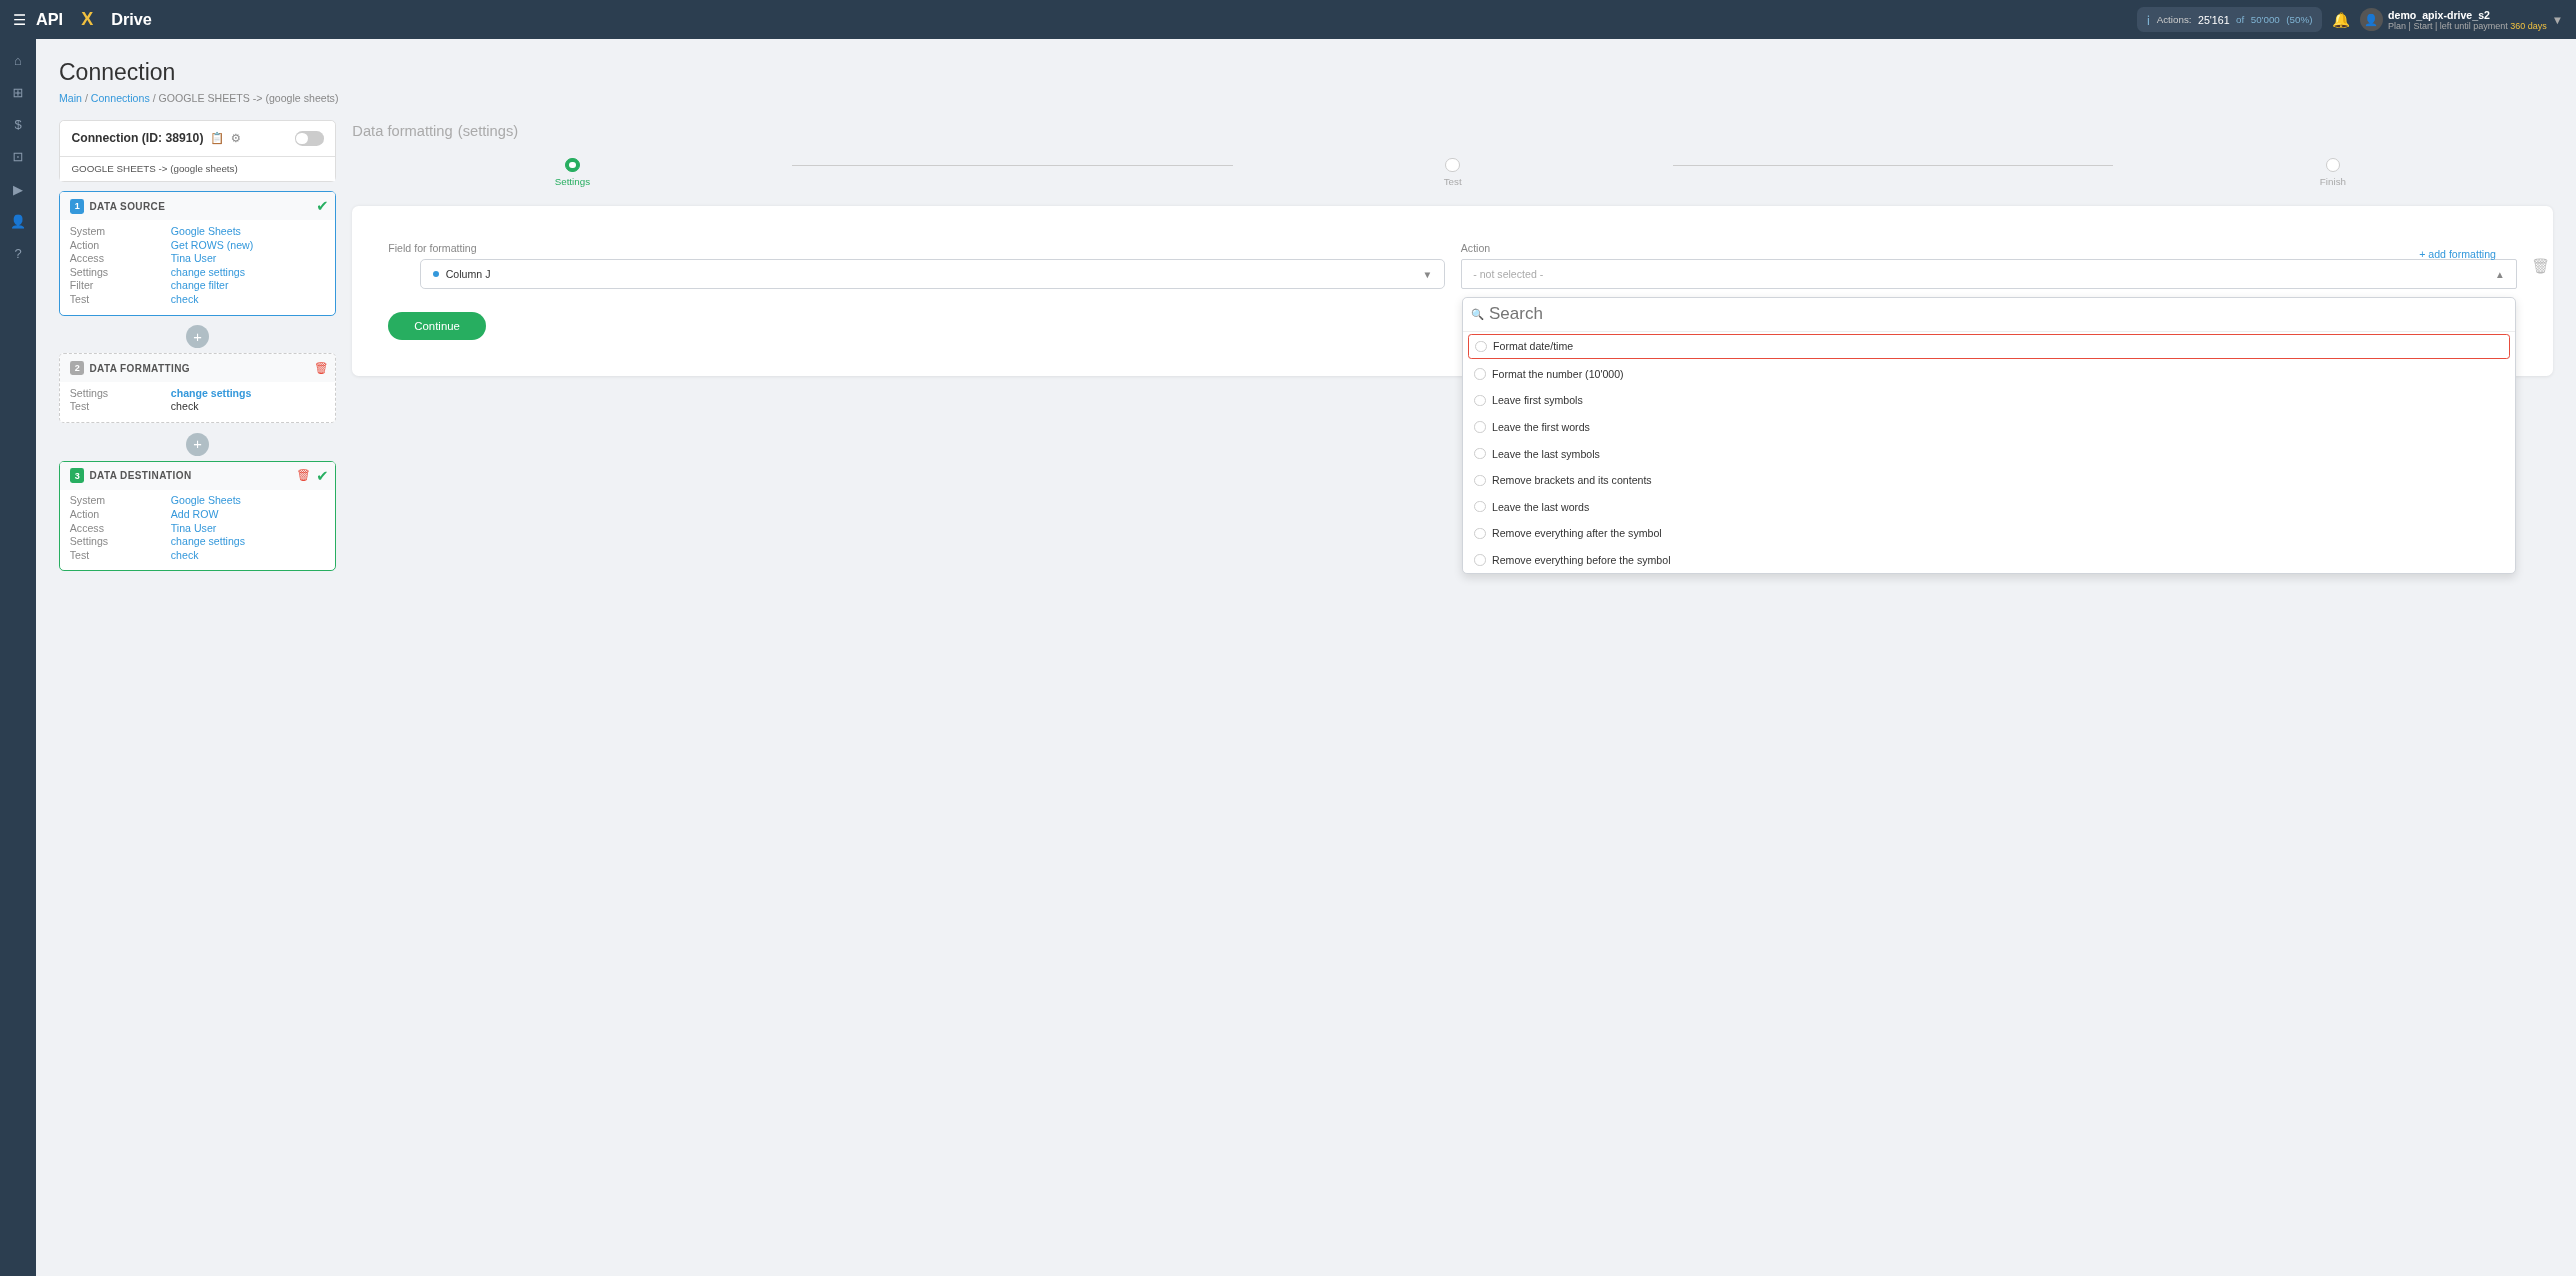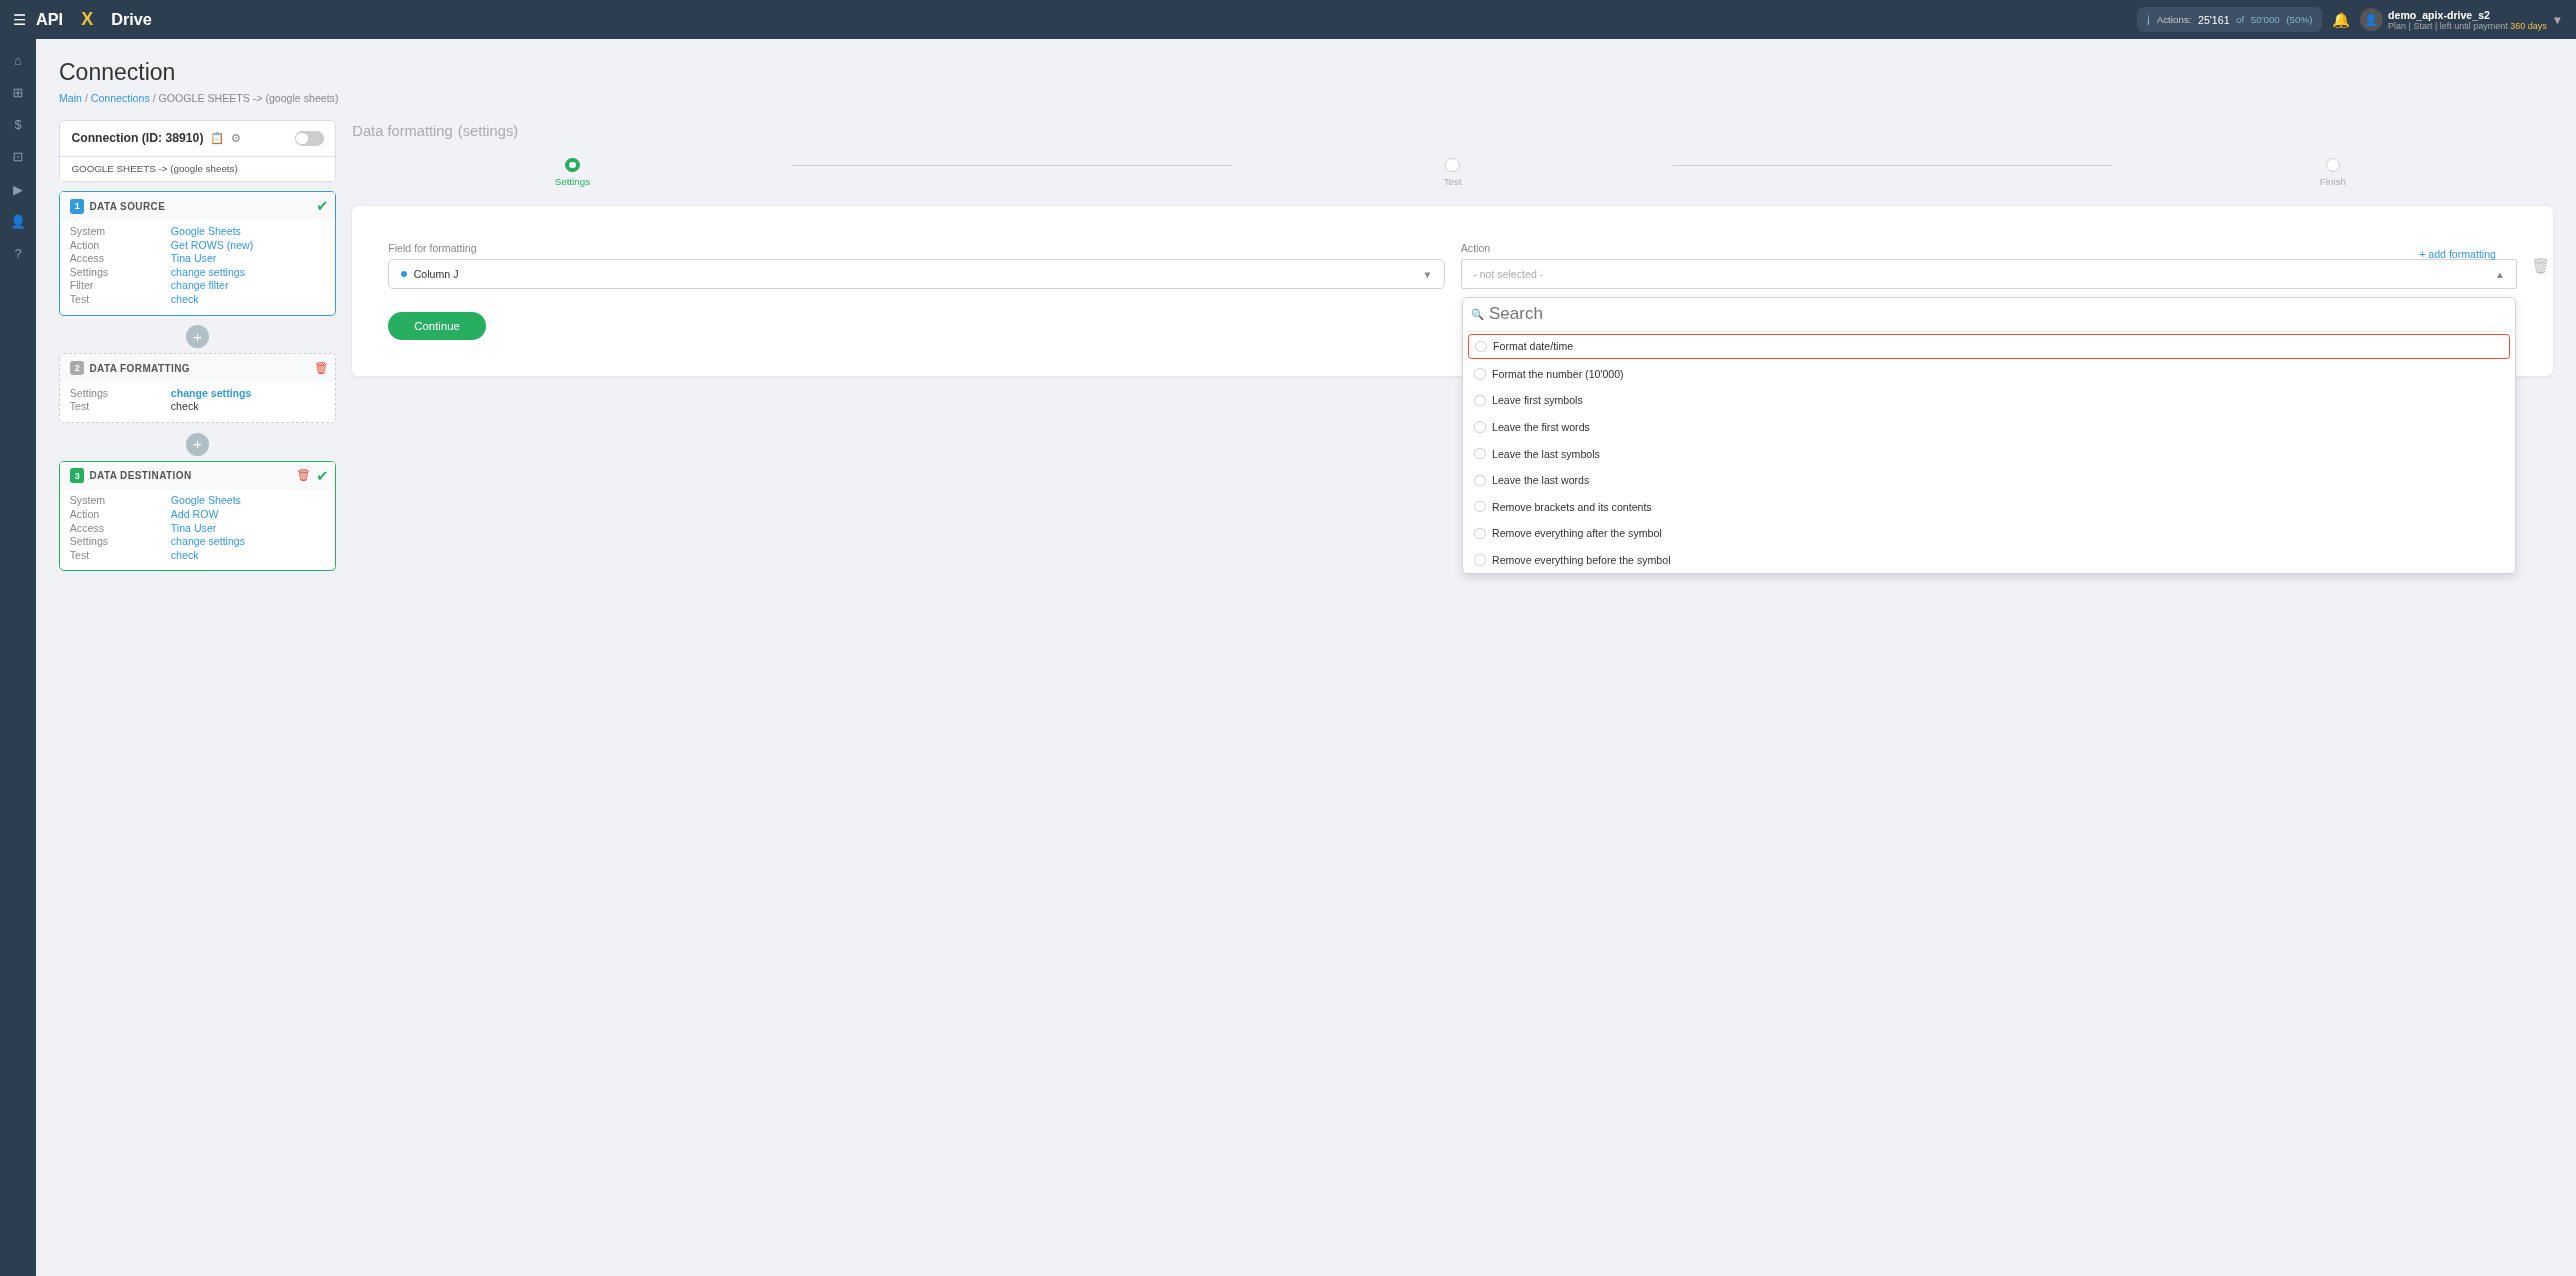--- a/index.html
+++ b/index.html
@@ -174,20 +174,21 @@
     .form-label { font-size: 10.6px; color: #888; margin-bottom: 4.9px; }
 
     .field-select {
       border: 0.8px solid #d0d4da;
       border-radius: 4.9px;
       padding: 8.1px 11.4px;
       display: flex; align-items: center; gap: 6.5px;
       cursor: pointer;
       background: #fff;
       font-size: 10.6px;
+      margin-left: 32px;
     }
     .field-select .dot { width: 6.5px; height: 6.5px; border-radius: 50%; background: #3498db; flex-shrink: 0; }
     .field-select .value { flex: 1; }
     .field-select .chevron { color: #888; font-size: 9.8px; margin-left: auto; }
 
     .action-dropdown {
       border: 0.8px solid #d0d4da;
       border-radius: 2px;
       background: #fff;
       position: relative;
@@ -474,25 +475,25 @@
                 <div class="dropdown-option">
                   <div class="option-radio"></div>
                   <span>Leave the first words</span>
                 </div>
                 <div class="dropdown-option">
                   <div class="option-radio"></div>
                   <span>Leave the last symbols</span>
                 </div>
                 <div class="dropdown-option">
                   <div class="option-radio"></div>
+                  <span>Remove brackets and its contents</span>
+                </div>
+                <div class="dropdown-option">
+                  <div class="option-radio"></div>
                   <span>Leave the last words</span>
-                </div>
-                <div class="dropdown-option">
-                  <div class="option-radio"></div>
-                  <span>Remove brackets and its contents</span>
                 </div>
                 <div class="dropdown-option">
                   <div class="option-radio"></div>
                   <span>Remove everything after the symbol</span>
                 </div>
                 <div class="dropdown-option">
                   <div class="option-radio"></div>
                   <span>Remove everything before the symbol</span>
                 </div>
               </div>

